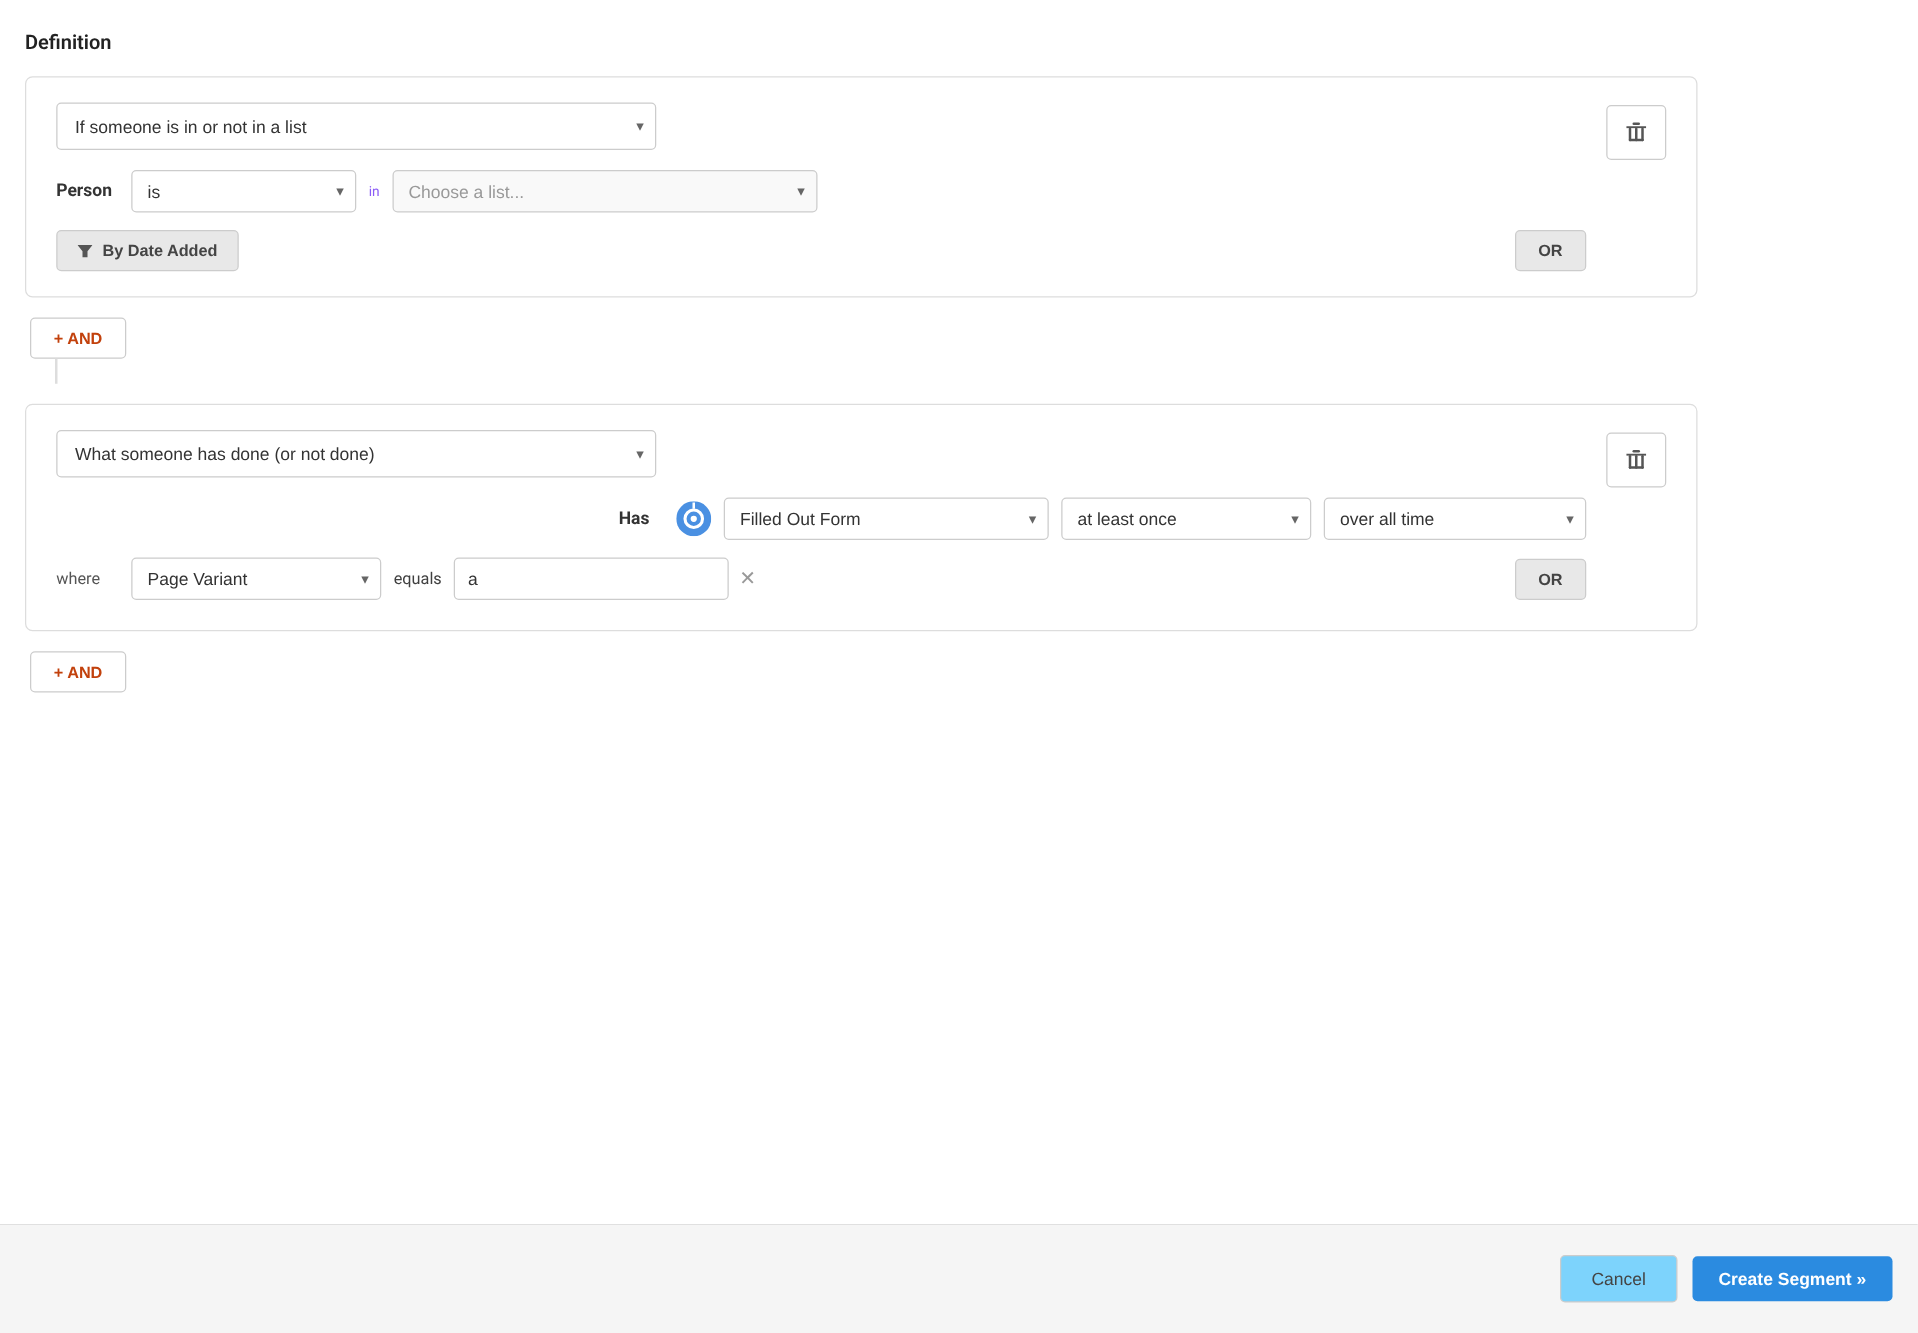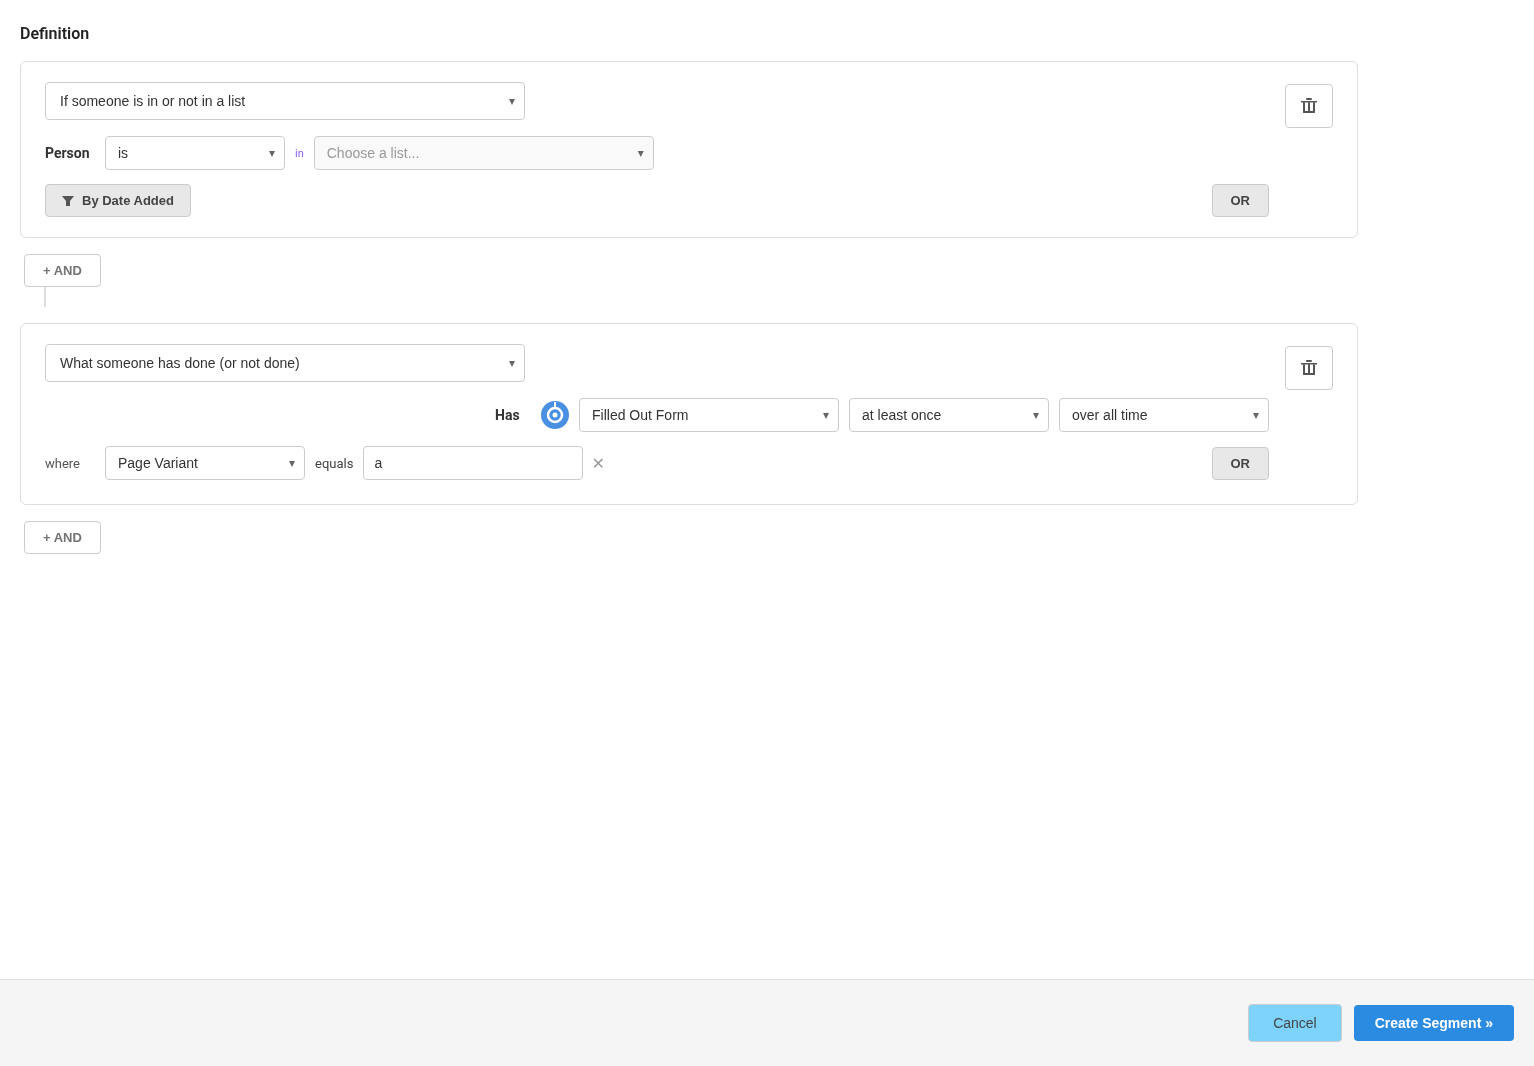--- a/index.html
+++ b/index.html
@@ -137,21 +137,21 @@
       margin: 16px 0;
       padding-left: 4px;
     }
     .and-btn {
       border: 1px solid #ccc;
       border-radius: 4px;
       background: #fff;
       padding: 8px 18px;
       font-size: 13px;
       font-weight: 600;
-      color: #737373;
+      color: #c2410c;
       cursor: pointer;
     }
     .and-line {
       width: 2px;
       height: 20px;
       background: #ddd;
       margin-left: 20px;
     }
     .has-row {
       display: flex;

